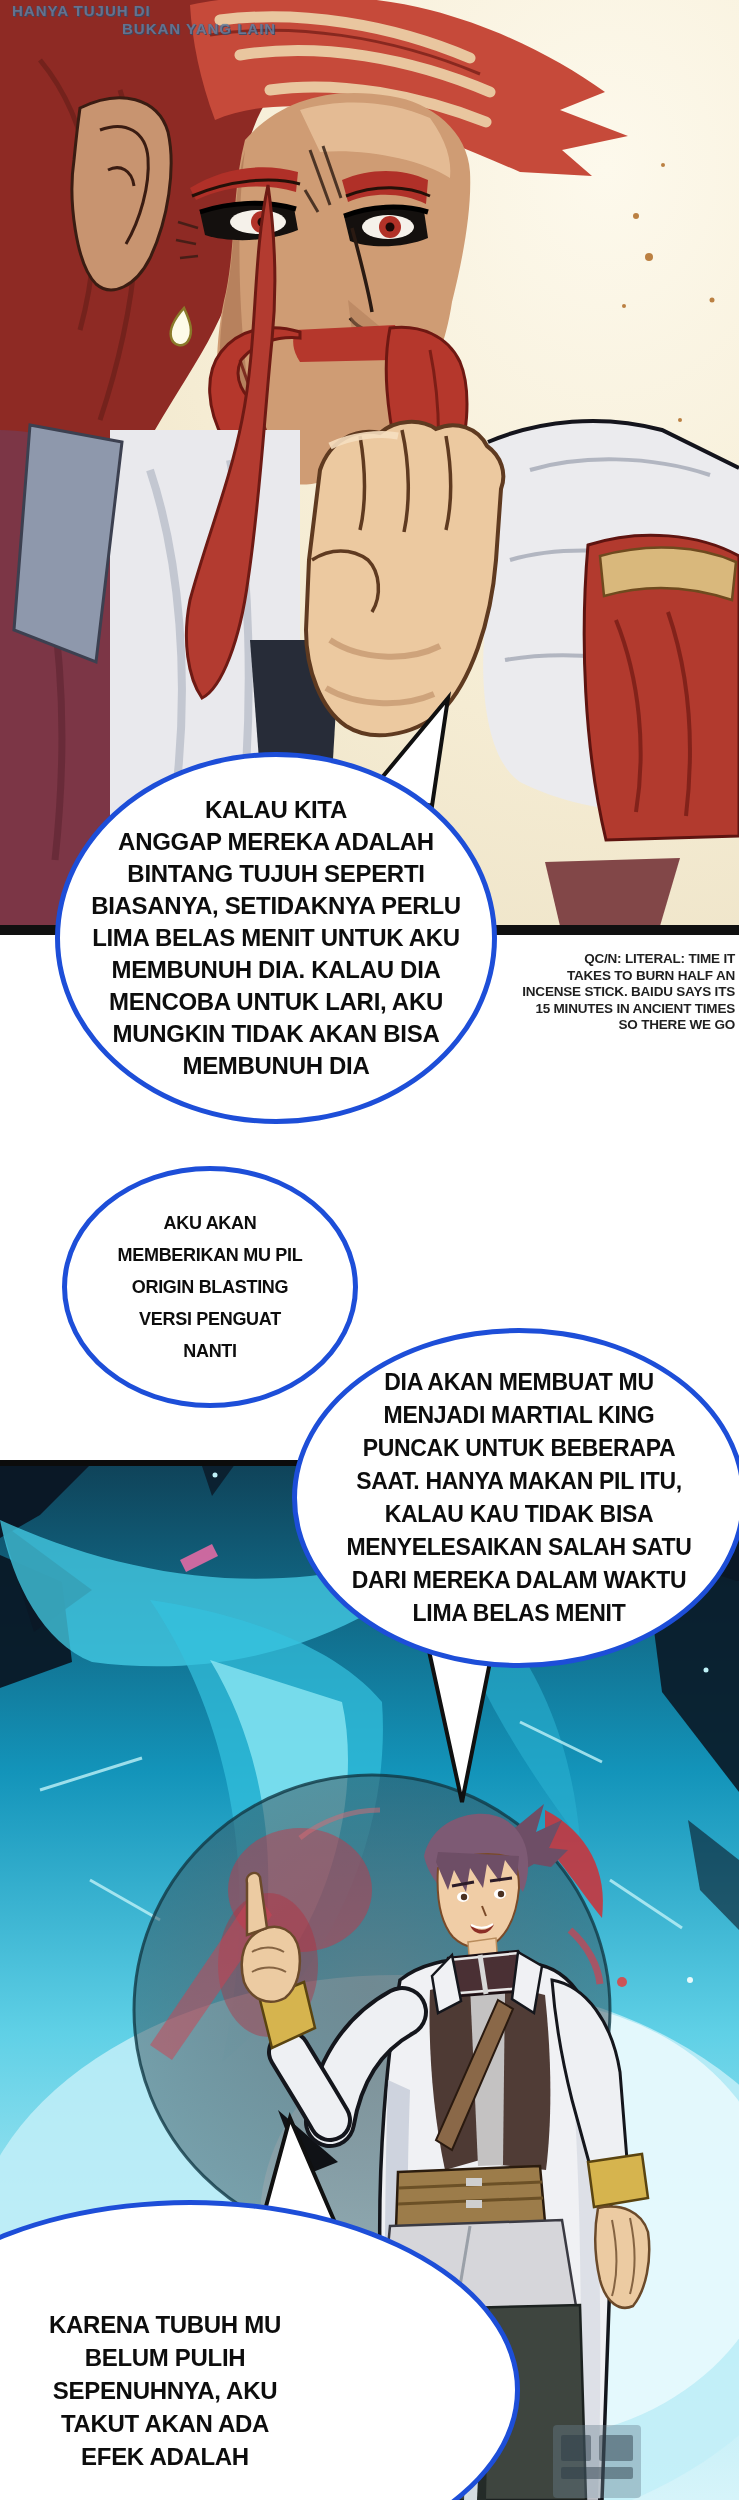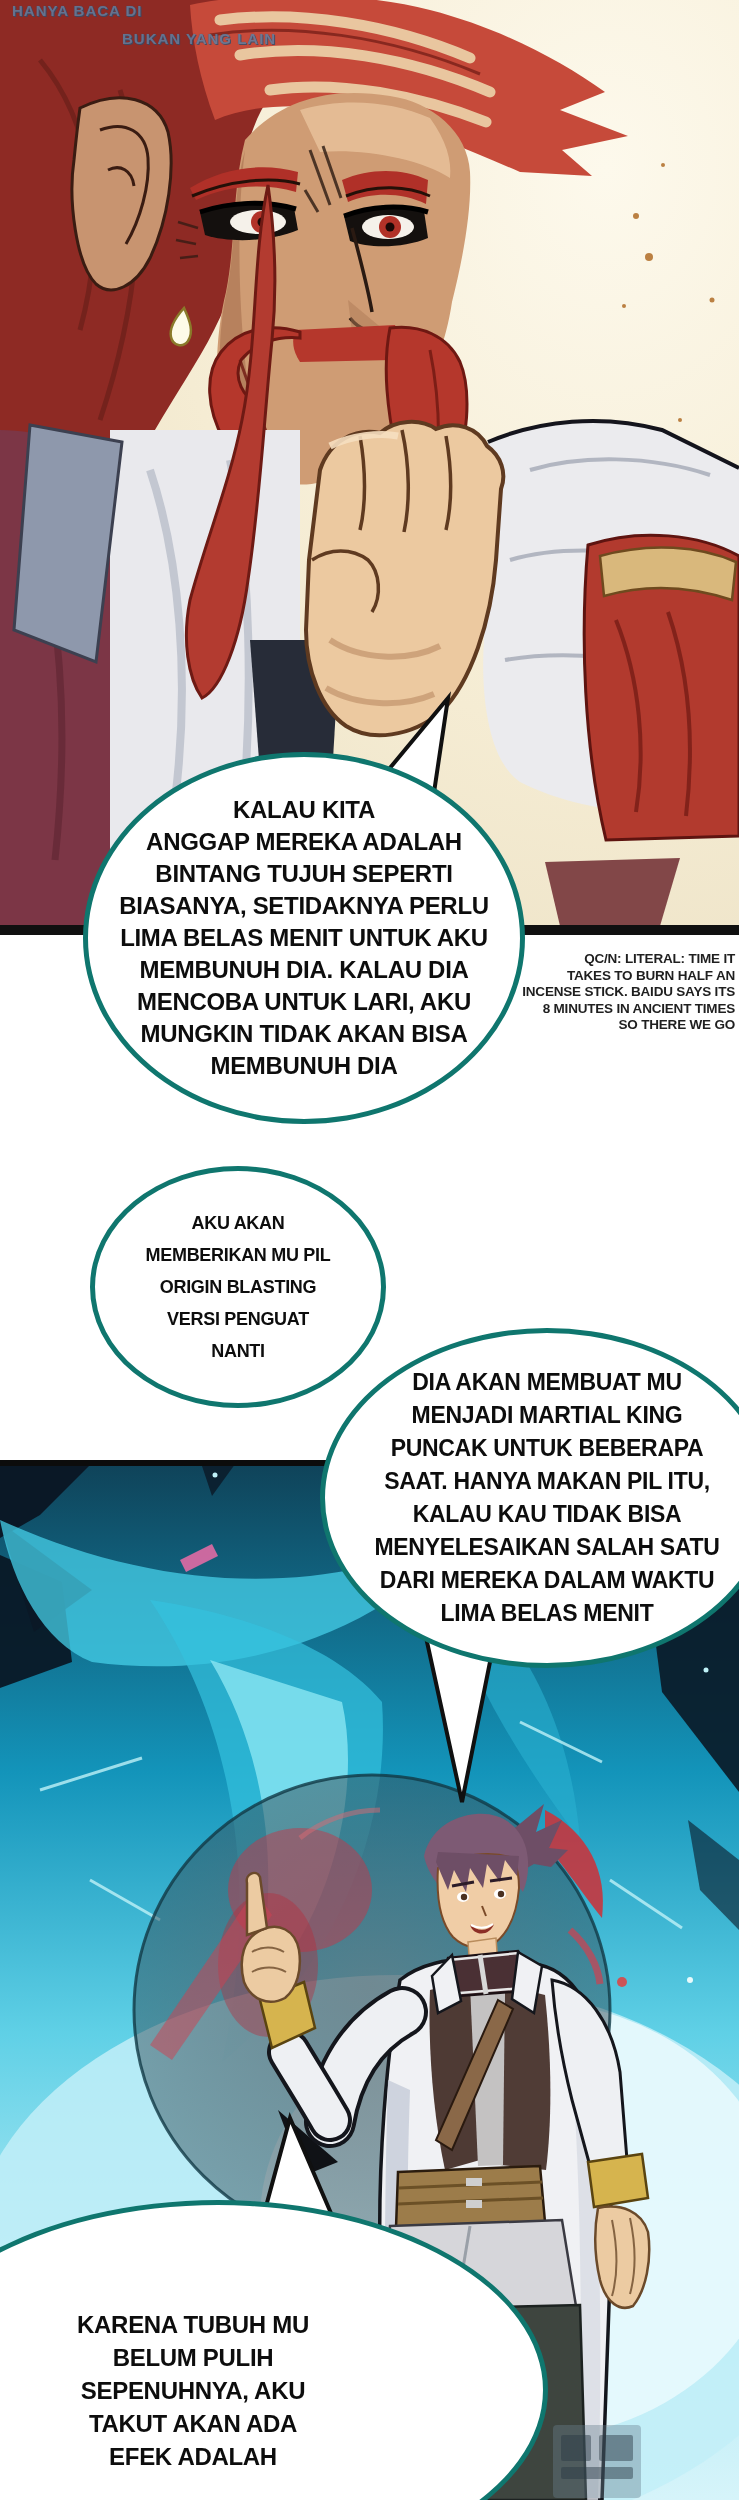--- a/index.html
+++ b/index.html
@@ -4,45 +4,44 @@
 <style>
   html,body{margin:0;padding:0;background:#ffffff;}
   #page{
     position:relative;width:739px;height:2500px;overflow:hidden;background:#ffffff;
     font-family:"Liberation Sans",sans-serif;
   }
   .abs{position:absolute;}
   svg{display:block;}
   
   .bubble{
-    position:absolute;background:#ffffff;border:5px solid #0f766e;border-radius:50%;
+    position:absolute;background:#ffffff;border:5px solid #1d4ed8;border-radius:50%;
     display:flex;align-items:center;justify-content:center;z-index:6;
     text-align:center;color:#0d0d0d;font-weight:700;white-space:pre-line;
     letter-spacing:-0.3px;
-    margin-left:28px;
   }
   #bubble1{left:55px;top:752px;width:432px;height:362px;font-size:24px;line-height:32px;}
   #bubble2{left:62px;top:1166px;width:286px;height:232px;font-size:18px;line-height:32px;}
   #bubble3{left:292px;top:1328px;width:444px;height:330px;font-size:23px;line-height:33px;}
   #bubble4{left:-140px;top:2200px;width:660px;height:380px;font-size:24px;line-height:33px;padding-right:50px;box-sizing:border-box;}
   
   #side-note{
     position:absolute;top:951px;right:4px;width:238px;z-index:7;
     text-align:right;font-size:13.5px;line-height:16.5px;font-weight:700;
     color:#1f1f1f;white-space:pre-line;letter-spacing:-0.2px;
   }
   
   #site-watermark{position:absolute;left:0;top:2px;z-index:7;opacity:0.82;}
   #site-watermark .wm{
     color:#5d82a6;font-weight:700;
     text-shadow:0 0 1px #2e4f6e, 1px 1px 0 #2e4f6e;
   }
   #wm-line1{font-size:15px;letter-spacing:1px;margin-left:12px;}
   #wm-line2{font-size:28px;letter-spacing:-1px;margin-top:2px;}
-  #wm-line3{font-size:15px;letter-spacing:1px;margin-left:122px;margin-top:11px;}
+  #wm-line3{font-size:15px;letter-spacing:1px;margin-left:122px;margin-top:1px;}
   
   #stamp{
     position:absolute;left:553px;top:2425px;width:88px;height:73px;z-index:6;
     background:rgba(106,127,143,0.40);border-radius:4px;
   }
   #stamp .glyph{position:absolute;background:rgba(40,56,66,0.45);border-radius:2px;}
 </style>
 </head>
 <body>
 
@@ -331,25 +330,25 @@
     <span>KARENA TUBUH MU
 BELUM PULIH
 SEPENUHNYA, AKU
 TAKUT AKAN ADA
 EFEK ADALAH</span>
   </div>
 
   <div id="side-note">QC/N: LITERAL: TIME IT
 TAKES TO BURN HALF AN
 INCENSE STICK. BAIDU SAYS ITS
-8 MINUTES IN ANCIENT TIMES
+15 MINUTES IN ANCIENT TIMES
 SO THERE WE GO</div>
 
   <div id="site-watermark">
-    <div class="wm" id="wm-line1">HANYA BACA DI</div>
+    <div class="wm" id="wm-line1">HANYA TUJUH DI</div>
     <div class="wm" id="wm-line3">BUKAN YANG LAIN</div>
   </div>
 
   <div id="stamp">
     <div class="glyph" style="left:8px;top:10px;width:30px;height:26px;"></div>
     <div class="glyph" style="left:46px;top:10px;width:34px;height:26px;"></div>
     <div class="glyph" style="left:8px;top:42px;width:72px;height:12px;"></div>
   </div>
 
 </div>

